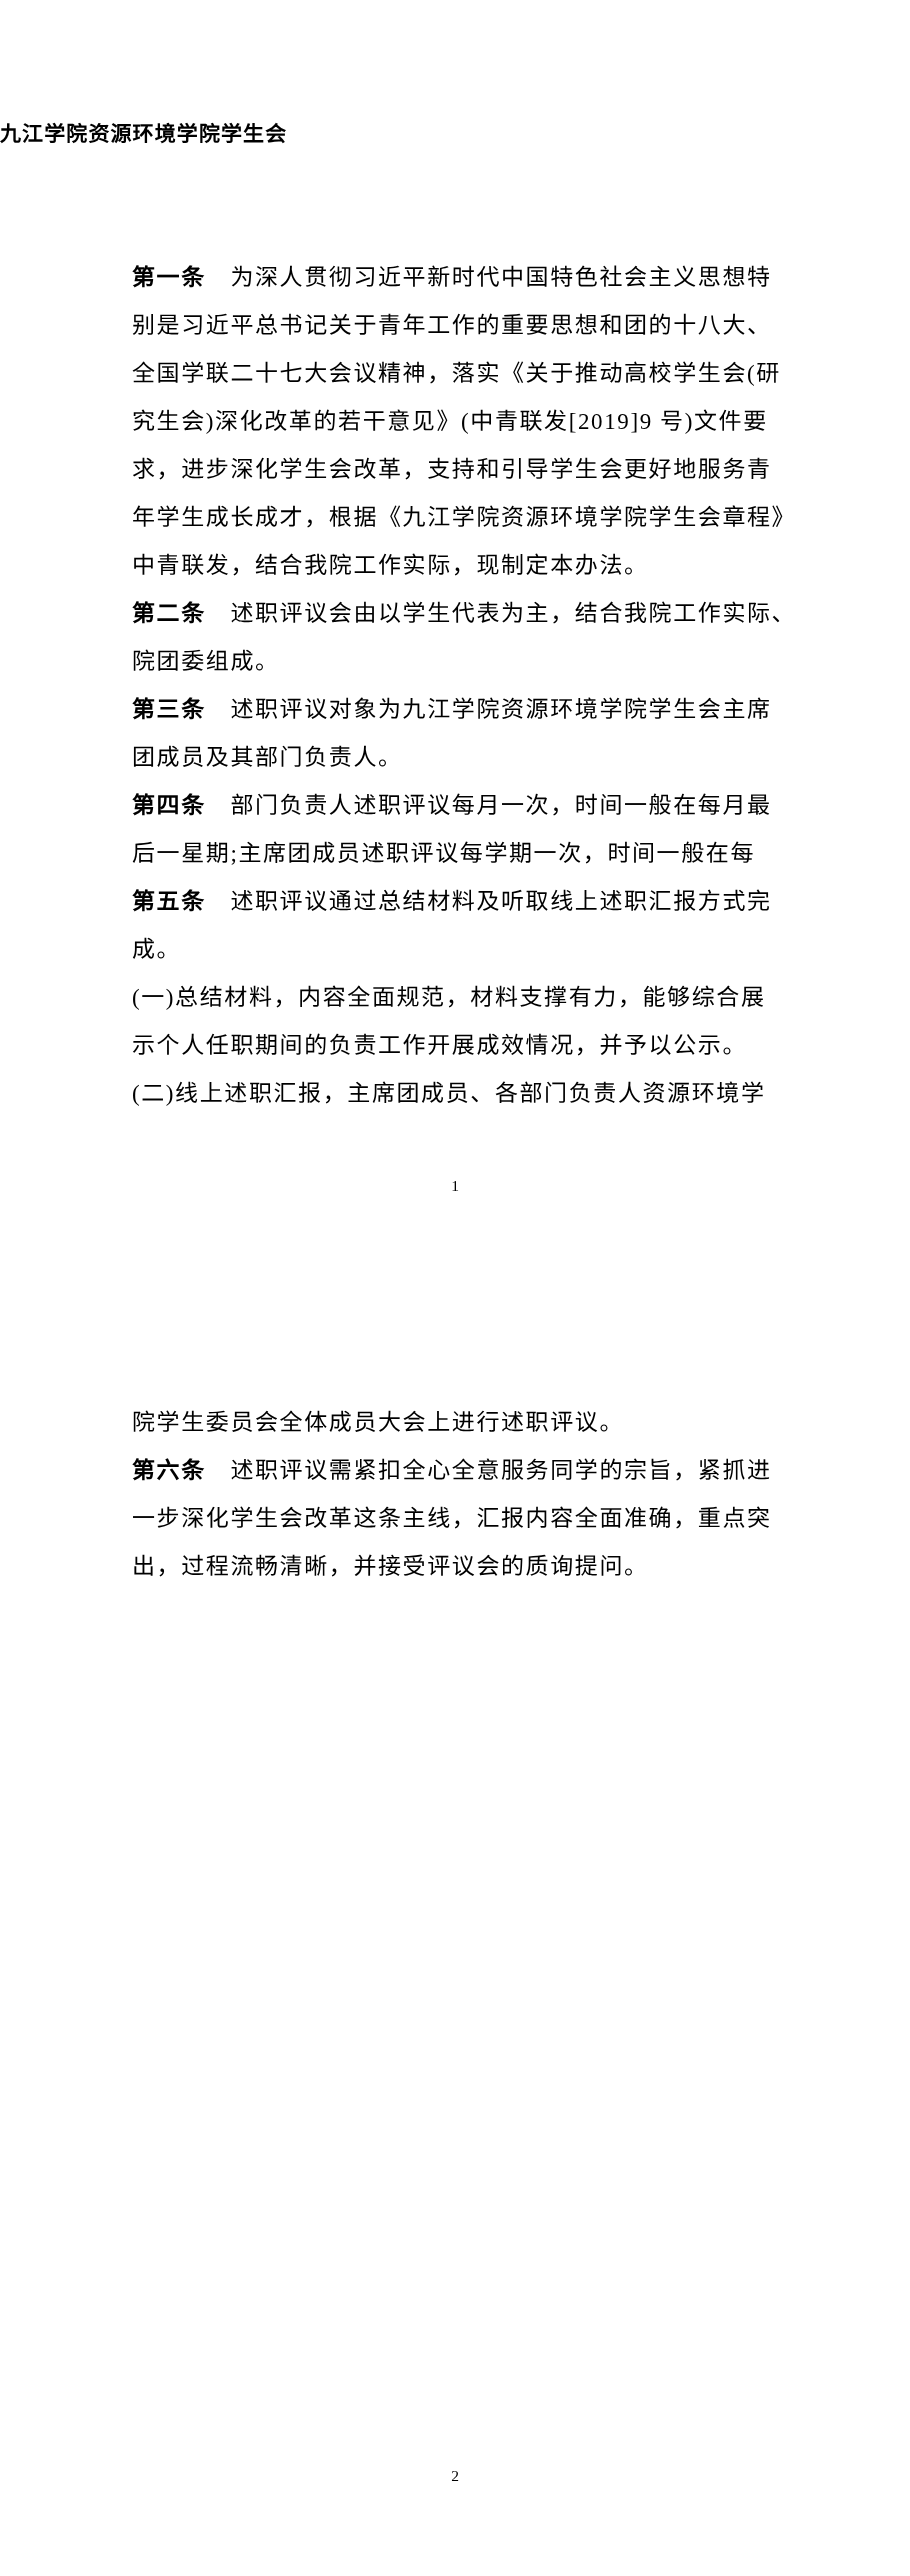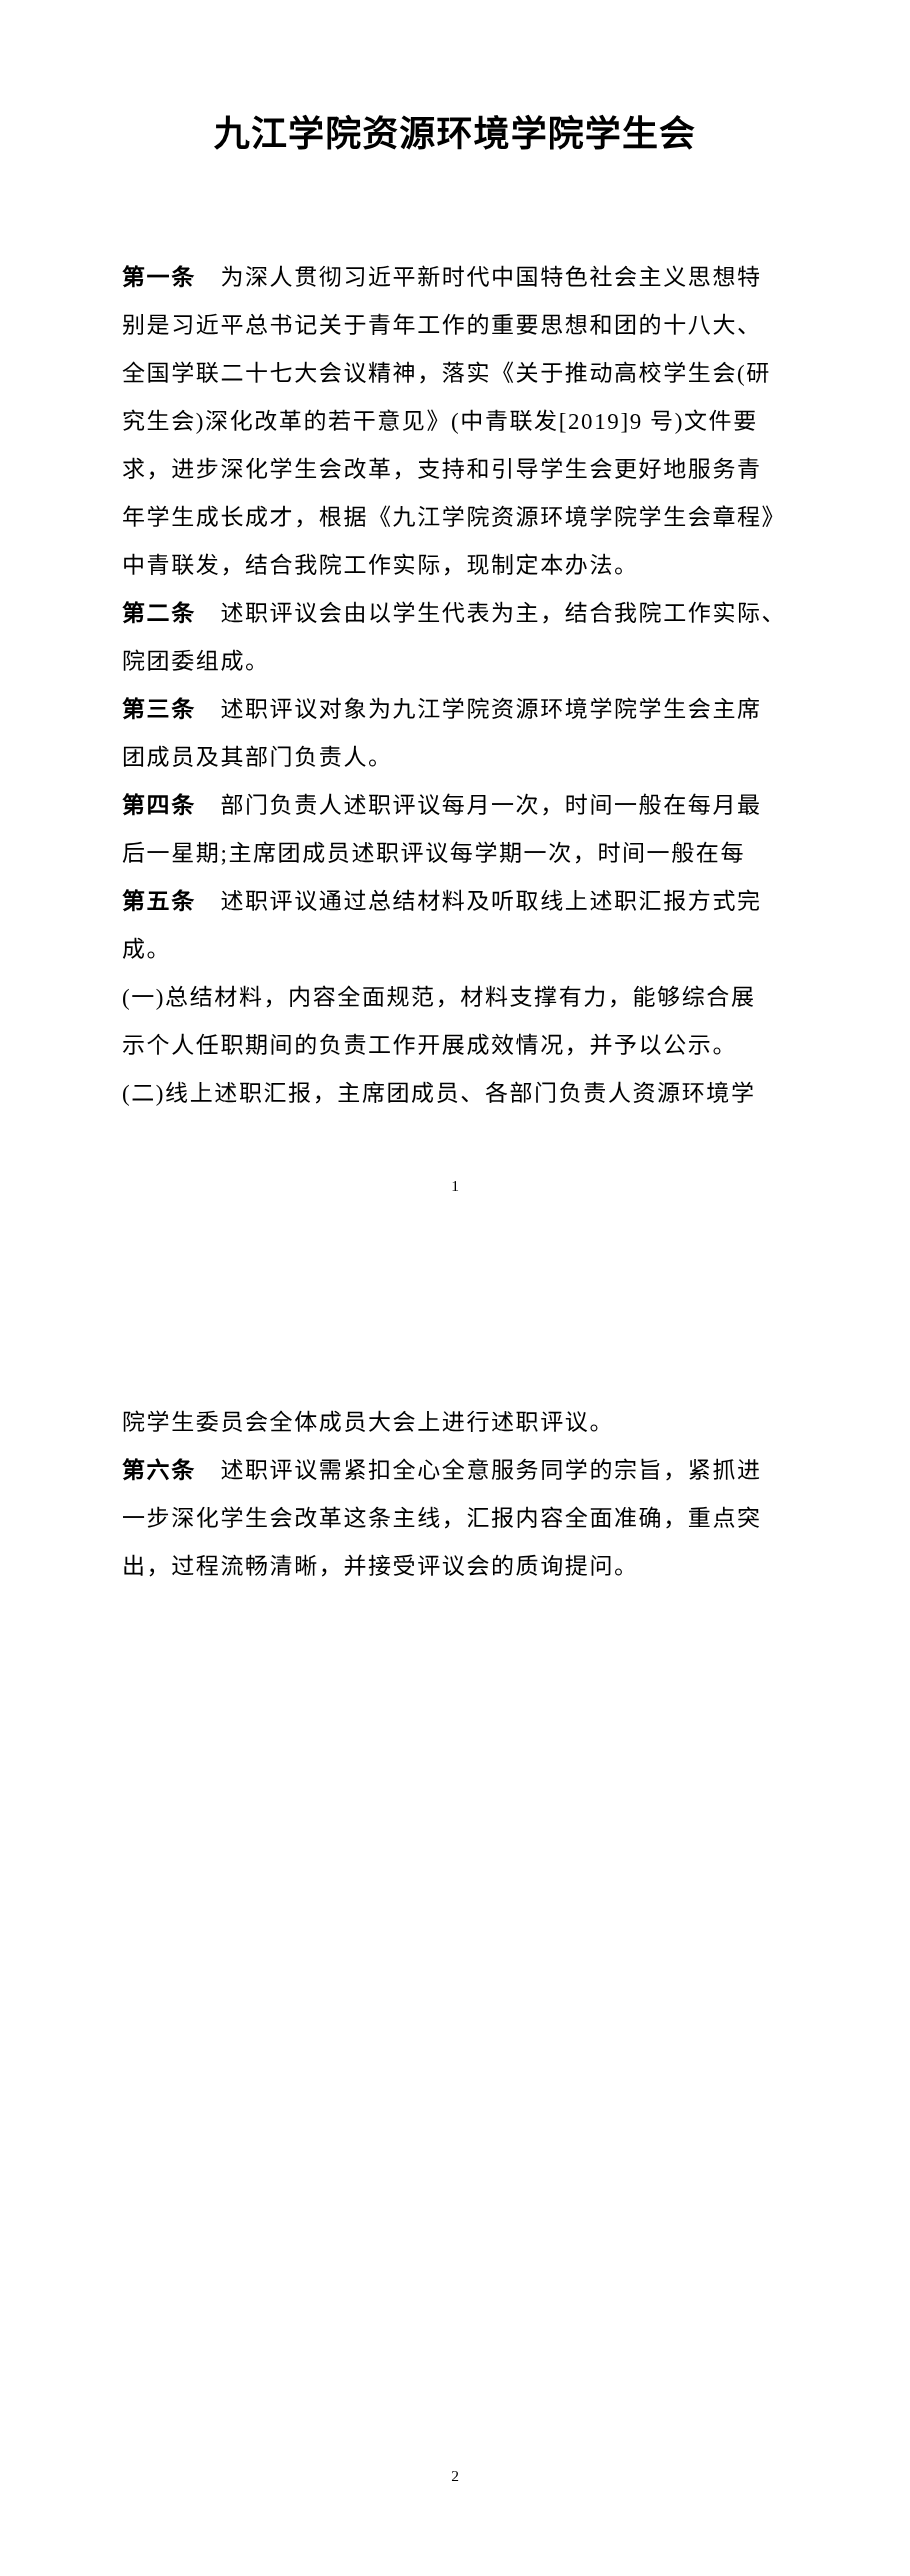--- a/index.html
+++ b/index.html
@@ -9,32 +9,31 @@
     height: 2576px;
     background: #ffffff;
     color: #000000;
     font-family: "Liberation Serif", "DejaVu Serif", serif;
     overflow: hidden;
   }
   .doc-title {
     position: absolute;
     left: 0;
     width: 100%;
-    text-align: center;
-    font-size: 36px;
+    font-size: 21px;
     line-height: 32px;
     font-weight: 700;
     letter-spacing: 1.1px;
     white-space: nowrap;
   }
   .title-1 { top: 118px; }
   .title-2 { top: 165px; }
   .body-block {
     position: absolute;
-    left: 122px;
+    left: 132px;
     width: 644px;
   }
   .page1-body { top: 254px; }
   .page2-body { top: 1399px; }
   .line {
     height: 48px;
     line-height: 48px;
     font-size: 23px;
     letter-spacing: 1.6px;
     white-space: nowrap;

